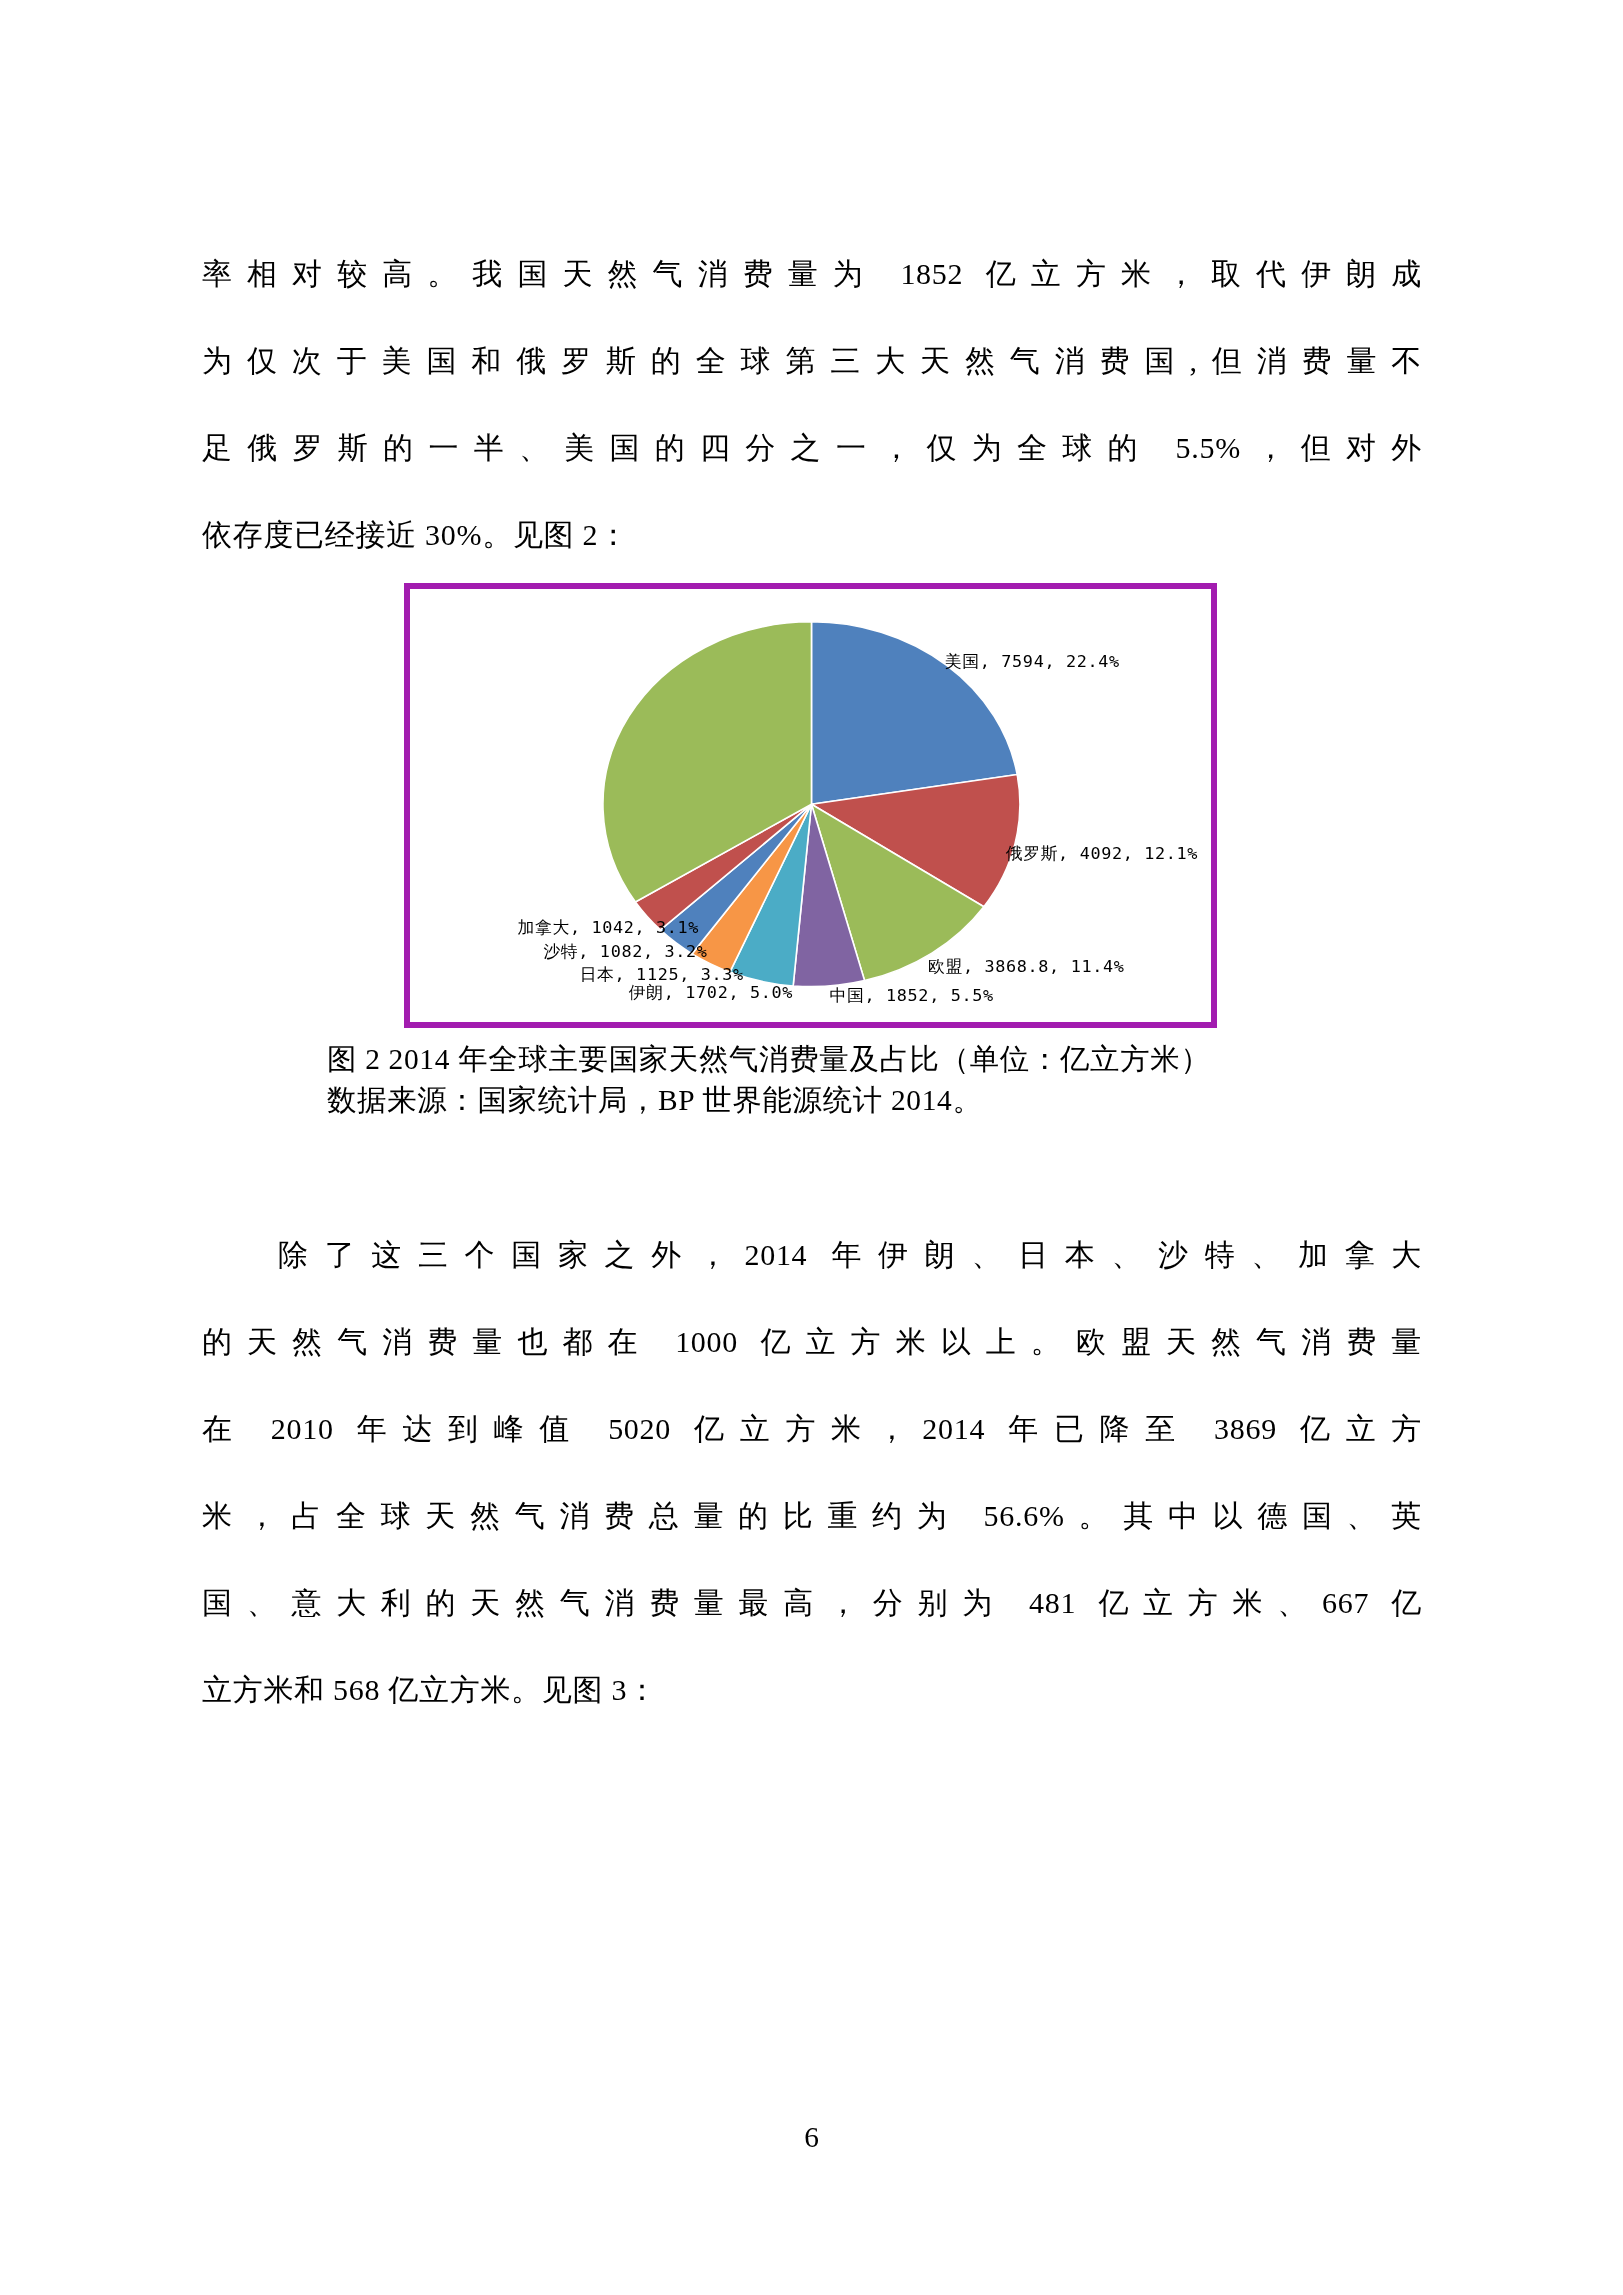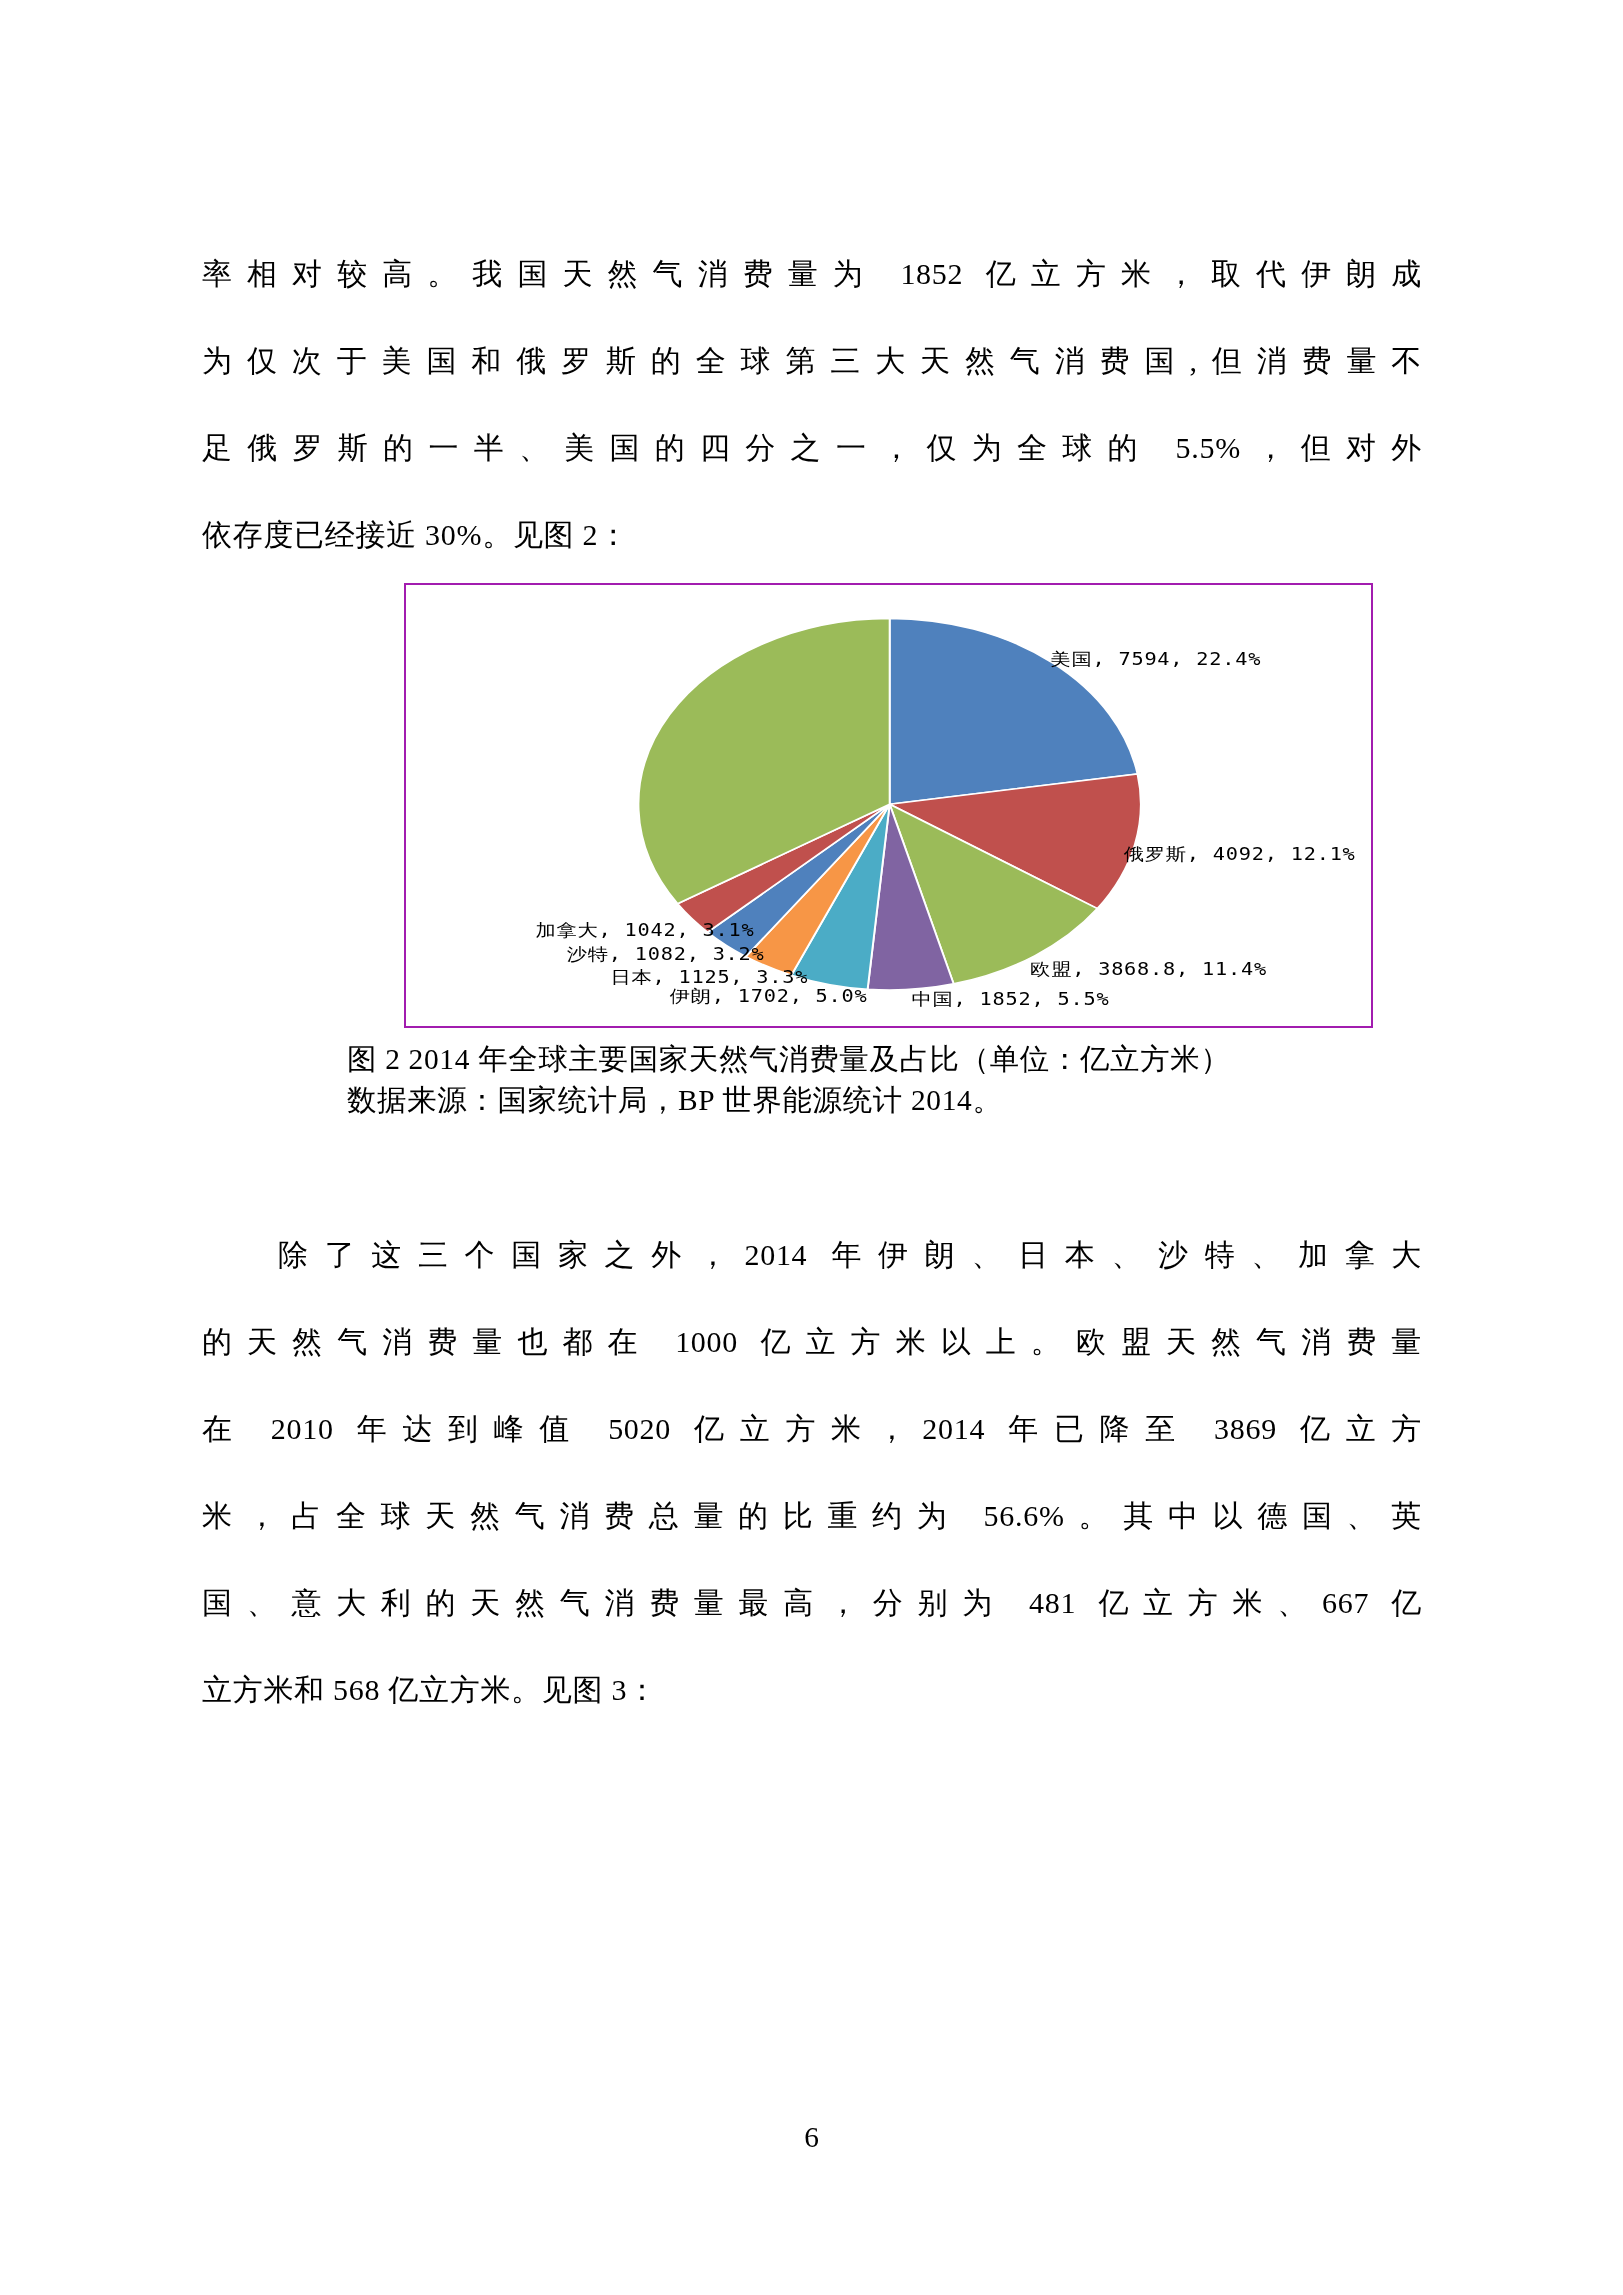--- a/index.html
+++ b/index.html
@@ -6,26 +6,26 @@
   body{width:1623px;height:2295px;position:relative;overflow:hidden;
        font-family:"Liberation Serif","DejaVu Serif",serif;color:#000;}
   .abs{position:absolute;}
   
   .para{left:202px;width:1220px;font-size:30px;line-height:87px;
         letter-spacing:0.7px;}
   .pline{text-align:justify;text-align-last:justify;white-space:nowrap;}
   .pshort{text-align:center;text-align-last:left;white-space:nowrap;}
   .indent{text-indent:76px;}
   
-  .figure-box{left:404px;top:583px;width:969px;height:445px;
-              border:2px solid #a21caf;box-sizing:border-box;background:#fff;}
+  .figure-box{left:404px;top:583px;width:813px;height:445px;
+              border:6px solid #a21caf;box-sizing:border-box;background:#fff;}
   .figure-box svg{width:100%;height:100%;display:block;}
   .pie-label{font:26px "DejaVu Sans Mono",monospace;fill:#000;letter-spacing:1px;}
   .caption{left:327px;top:1039px;width:1047px;font-size:29.4px;line-height:41px;
-           letter-spacing:0.7px;margin-left:20px;}
+           letter-spacing:0.7px;}
   .caption div{white-space:nowrap;}
   
   .pageno{left:0;top:2121px;width:100%;text-align:center;font-size:29.4px;}
 </style>
 </head>
 <body>
 
 <div class="abs para" style="top:230px;">
   <div class="pline">率相对较高。我国天然气消费量为 1852 亿立方米，取代伊朗成</div>
   <div class="pline">为仅次于美国和俄罗斯的全球第三大天然气消费国,但消费量不</div>

